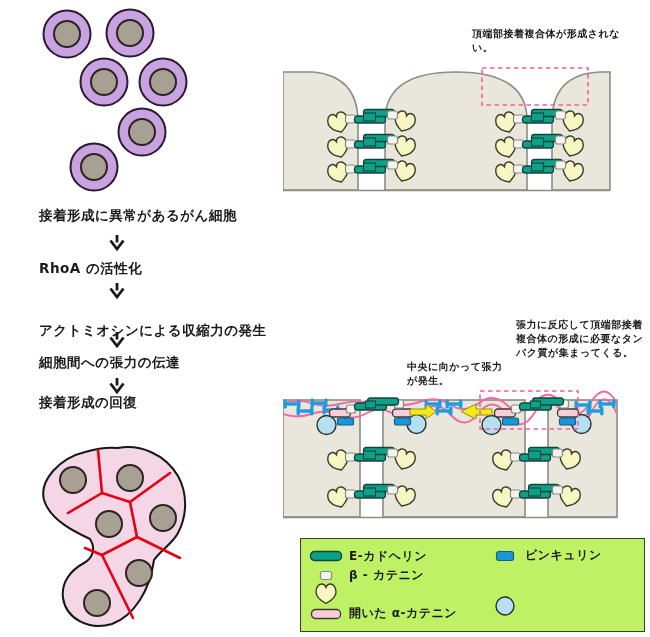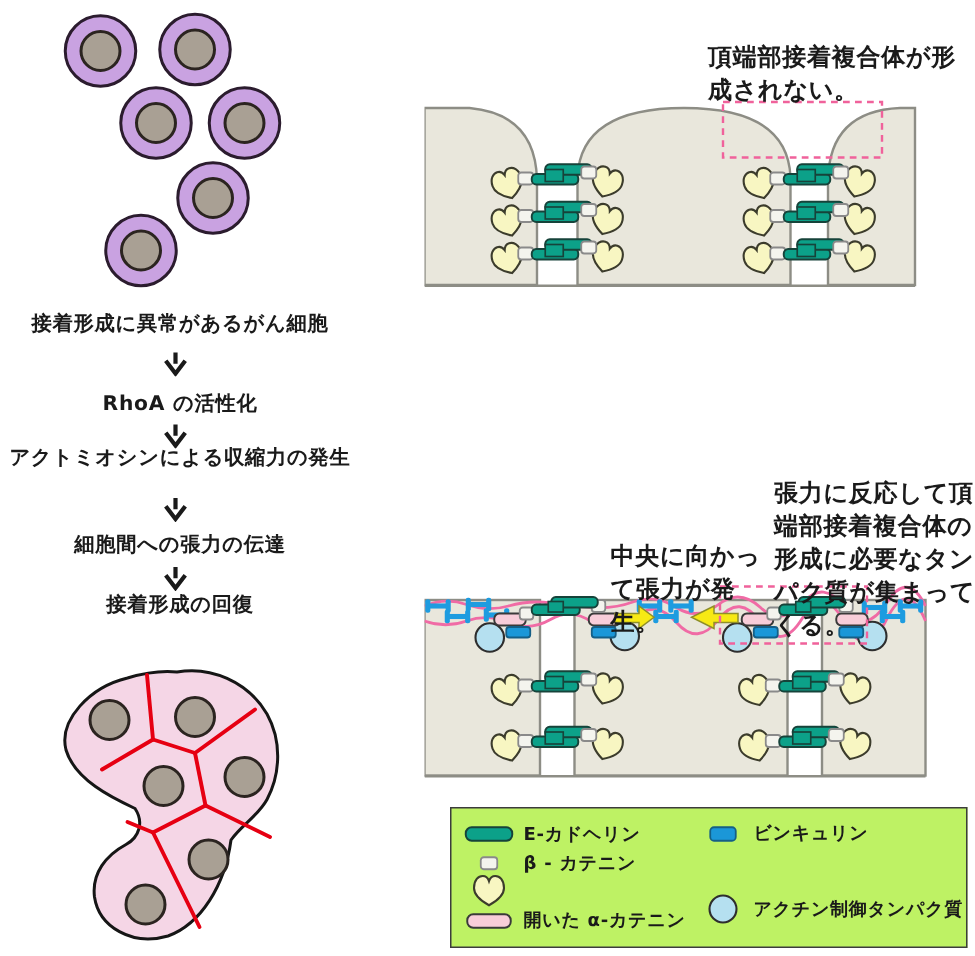--- a/index.html
+++ b/index.html
@@ -1,21 +1,21 @@
 <!DOCTYPE html>
 <html lang="ja" style="--purple-cell: #c9a2e1; --nucleus: #a9a094; --tissue-pink: #f5d6e6; --junction-red: #e60012; --epithelium-fill: #e9e7dc; --epithelium-stroke: #8d8d85; --e-cadherin: #0ca189; --beta-catenin: #f4f4ee; --alpha-closed: #f8f6c2; --alpha-open: #f8cdd9; --vinculin: #1b97d8; --actin-regulator: #b5e0f0; --myosin: #1e9ce0; --actin-filament: #f06ba5; --highlight-pink: #f0629b; --arrow-yellow: #f7e914; --text: #1a1a1a;"><head>
 <meta charset="utf-8">
 <style>
   html,body{margin:0;padding:0;background:#fff;}
   #canvas{position:relative;width:650px;height:637px;background:#fff;overflow:hidden;
           font-family:"DejaVu Sans","Liberation Sans",sans-serif;color:var(--text,#1a1a1a);}
   .abs{position:absolute;}
-  .flow-step{position:absolute;left:0;width:240px;text-align:center;font-size:13.5px;
-             font-weight:600;letter-spacing:0.5px;white-space:nowrap;}
-  .note{position:absolute;font-size:16px;font-weight:600;line-height:1.38;
+  .flow-step{position:absolute;left:0;width:240px;font-size:13.5px;
+             font-weight:600;letter-spacing:0.5px;white-space:nowrap;padding-left:39px;}
+  .note{position:absolute;font-size:10px;font-weight:600;line-height:1.38;
         word-break:break-all;letter-spacing:0.5px;}
   
   .cad{fill:var(--e-cadherin);stroke:#16433a;stroke-width:1.3;}
   .cad-step{fill:var(--e-cadherin);stroke:#16433a;stroke-width:1.1;}
   .beta{fill:var(--beta-catenin);stroke:#8a8a8a;stroke-width:1.2;}
   .aclosed{fill:var(--alpha-closed);stroke:#3c3c2c;stroke-width:1.4;}
   .aopen{fill:var(--alpha-open);stroke:#3a3a3a;stroke-width:1.3;}
   .vinc{fill:var(--vinculin);stroke:#155f86;stroke-width:1.2;}
   .areg{fill:var(--actin-regulator);stroke:#2e2e2e;stroke-width:1.4;}
   .myo{fill:var(--myosin);}
@@ -107,21 +107,21 @@
   </svg>
 
   <div class="flow-step" style="top:207px">接着形成に異常があるがん細胞</div>
   <svg class="abs" style="left:108px;top:234px" width="18" height="17" viewBox="0 0 18 17">
     <path class="flowarrow" d="M9,1 V8.5 M2.5,6.5 L9,15 L15.5,6.5"></path>
   </svg>
   <div class="flow-step" style="top:260px">RhoA の活性化</div>
   <svg class="abs" style="left:108px;top:282px" width="18" height="17" viewBox="0 0 18 17">
     <path class="flowarrow" d="M9,1 V8.5 M2.5,6.5 L9,15 L15.5,6.5"></path>
   </svg>
-  <div class="flow-step" style="top:296px">アクトミオシンによる収縮力の発生</div>
+  <div class="flow-step" style="top:322px">アクトミオシンによる収縮力の発生</div>
   <svg class="abs" style="left:108px;top:331px" width="18" height="17" viewBox="0 0 18 17">
     <path class="flowarrow" d="M9,1 V8.5 M2.5,6.5 L9,15 L15.5,6.5"></path>
   </svg>
   <div class="flow-step" style="top:354px">細胞間への張力の伝達</div>
   <svg class="abs" style="left:108px;top:377px" width="18" height="17" viewBox="0 0 18 17">
     <path class="flowarrow" d="M9,1 V8.5 M2.5,6.5 L9,15 L15.5,6.5"></path>
   </svg>
   <div class="flow-step" style="top:394px">接着形成の回復</div>
 
   <svg class="abs" style="left:30px;top:440px" width="175" height="195" viewBox="0 0 175 195">
@@ -246,21 +246,20 @@
             </svg>
         </span>
         <span class="llabel">ビンキュリン</span>
       </div>
       <div class="lrow">
         <span class="licon2">
           <svg width="22" height="22">
               <circle class="areg" cx="11" cy="11" r="9"></circle>
             </svg>
         </span>
-        <span class="llabel">アクチン制御タンパク質</span>
       </div>
       <div class="lrow">
         <span class="licon2">
           <svg width="22" height="14" viewBox="-11 -7 22 14">
               <use href="#shape-myo" class="myo"></use>
             </svg>
         </span>
         <span class="llabel">ミオシン</span>
       </div>
     </div>

